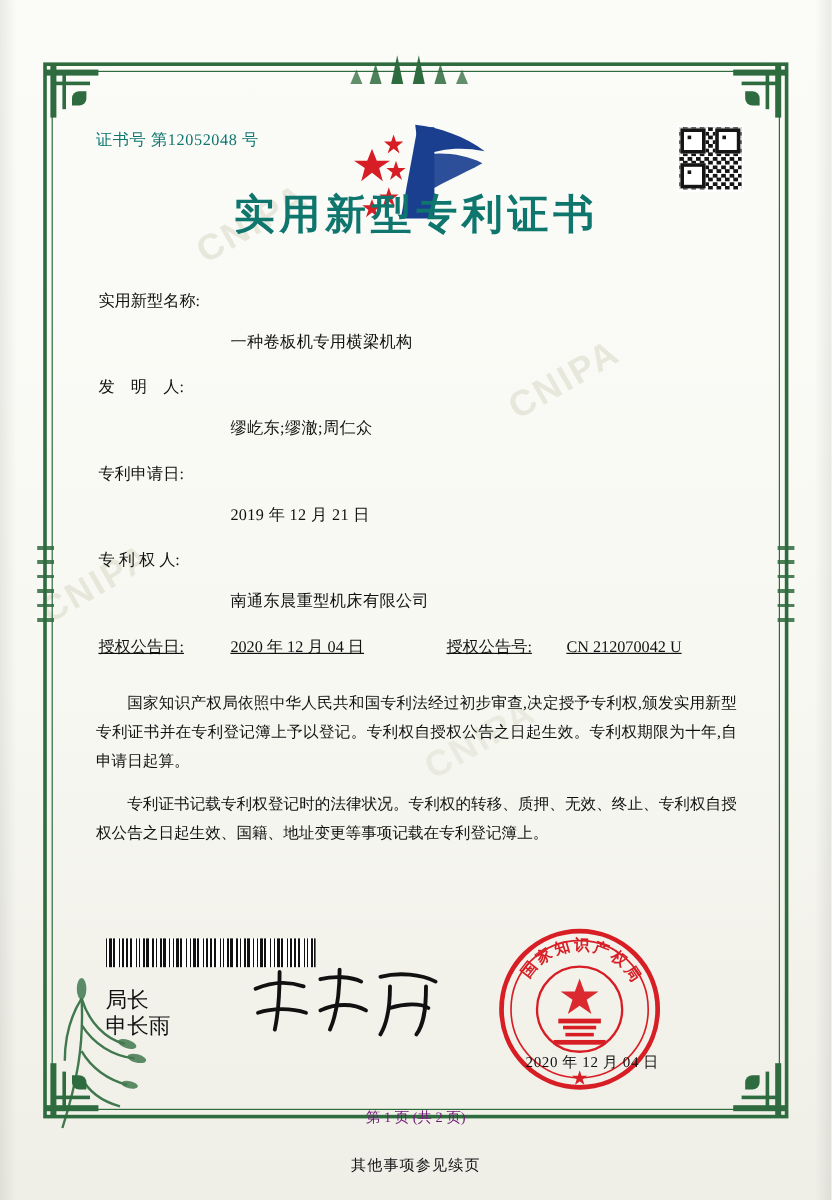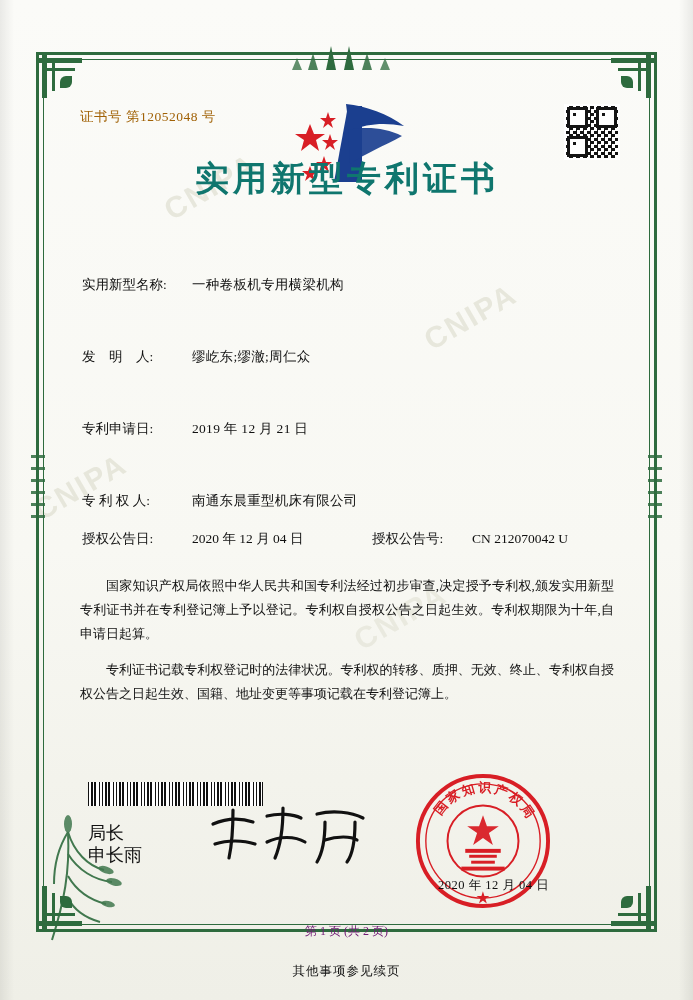--- a/index.html
+++ b/index.html
@@ -126,21 +126,21 @@
   .wm.d { left: 350px; top: 600px; font-size: 30px; opacity:.42; }
 
   
   .content {
     position: absolute;
     left: 62px; top: 80px;
     width: 570px;
   }
   .cert-no {
     font-size: 13.5px;
-    color: #a16207;
+    color: #0f766e;
     letter-spacing: .5px;
     margin: 28px 0 0 18px;
   }
 
   
   .logo {
     position: absolute;
     left: 288px; top: 100px;
     width: 120px; height: 86px;
   }
@@ -179,38 +179,39 @@
     font-family: "DejaVu Serif", serif;
   }
 
   .fields {
     margin: 40px 0 0 20px;
     font-size: 13.5px;
     color: #111;
   }
   .row {
     display: flex;
-    align-items: flex-end;
+    align-items: flex-start;
     margin-bottom: 20px;
   }
   .row .k {
     width: 110px;
     flex: none;
     letter-spacing: 0px;
     white-space: nowrap;
   }
   .row .v {
     flex: 1;
     letter-spacing: .3px;
     margin-top: 34px;
   }
   .row2 {
     display: flex;
     align-items: baseline;
     margin-bottom: 20px;
+    text-decoration: underline;
   }
   .row2 .g1 { display: flex; align-items: baseline; width: 290px; }
   .row2 .g2 { display: flex; align-items: baseline; }
   .row2 .k { width: 110px; flex: none; }
   .row2 .k2 { width: 100px; flex: none; }
 
   .para {
     margin: 26px 18px 0 18px;
     font-size: 13px;
     line-height: 24px;

